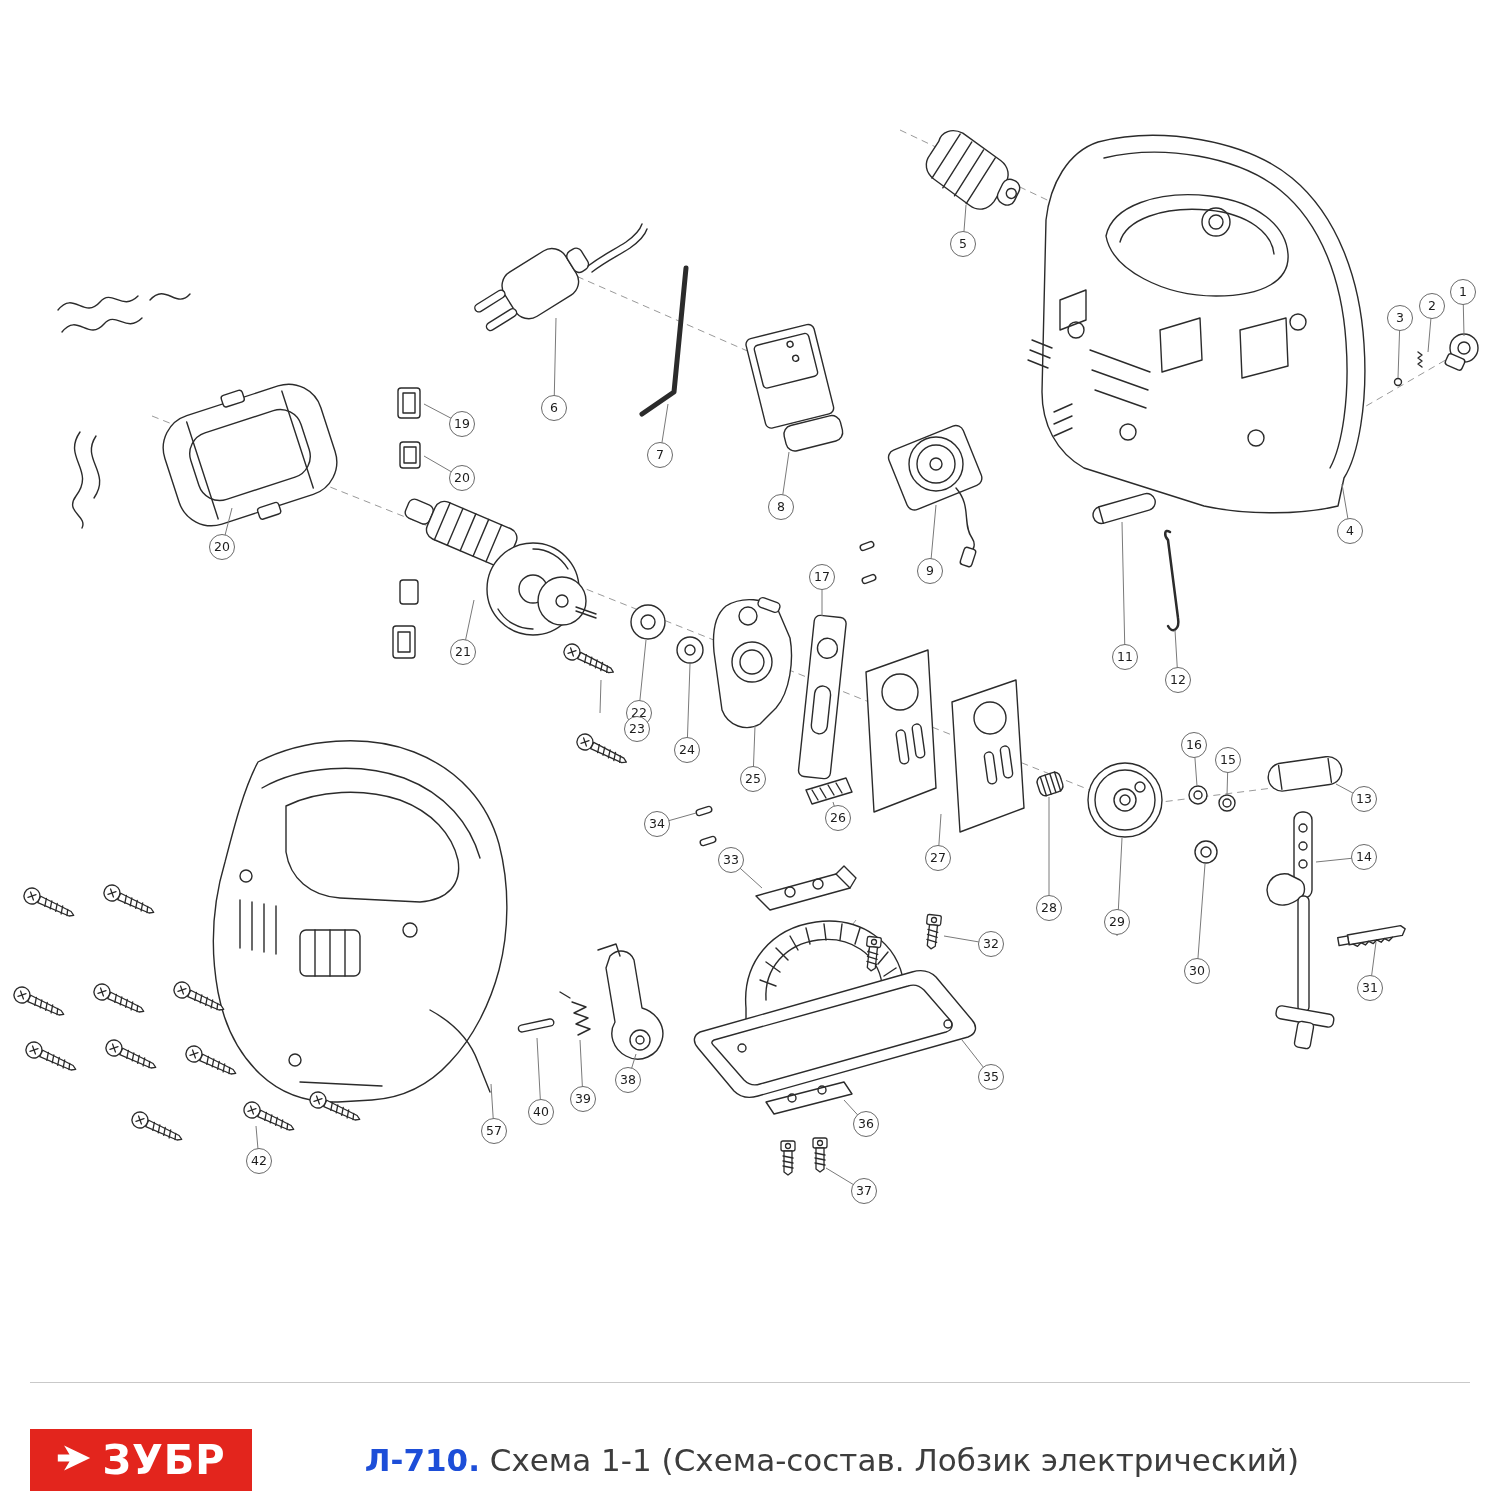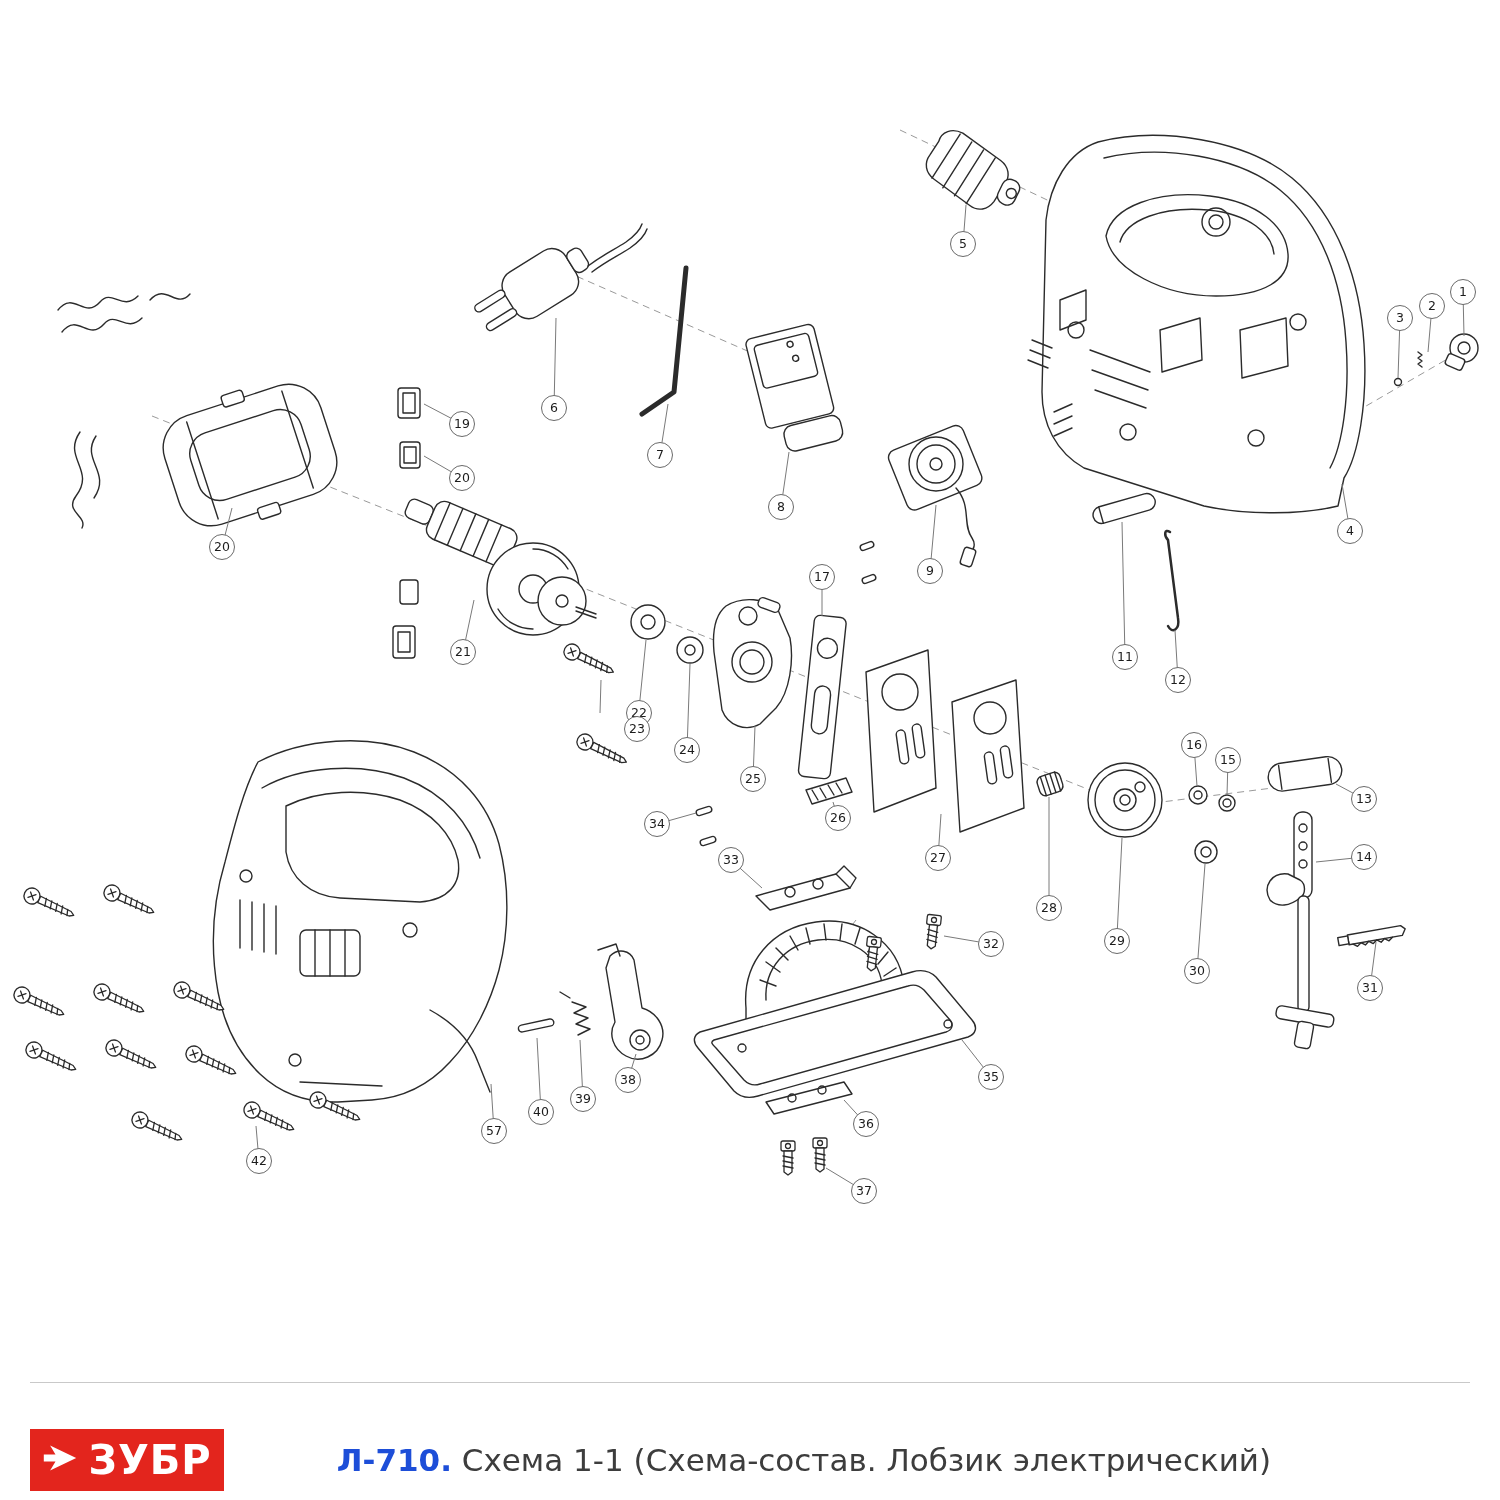--- a/index.html
+++ b/index.html
@@ -9,21 +9,21 @@
   .stage{position:absolute;top:0;left:0;width:1500px;height:1382px}
   .stage svg{display:block}
   .callout{
     position:absolute;width:26px;height:26px;border:1px solid #6a6a6a;border-radius:50%;
     background:#fff;display:flex;align-items:center;justify-content:center;
     font-size:12.5px;color:#1c1c1c;line-height:1;
   }
   .footer{position:absolute;left:0;right:0;bottom:0;height:118px;background:#fff}
   .footer-rule{position:absolute;top:0;left:30px;right:30px;border-top:1px solid #c9c9c9}
   .footer-row{display:flex;align-items:center;gap:34px;padding:24px 30px 0 30px}
-  .brand{width:194px;height:62px;display:flex;align-items:center;justify-content:center;gap:10px;flex:0 0 auto}
+  .brand{width:222px;height:62px;display:flex;align-items:center;justify-content:center;gap:10px;flex:0 0 auto}
   .brand-text{color:#fff;font-weight:bold;font-size:40px;letter-spacing:1px}
   .title{font-size:31px;color:#3d3d3d;white-space:pre}
   .title-bold{font-weight:bold;color:#1d4ed8}
 </style>
 </head>
 <body>
 
 <div class="page">
   <div class="stage">
     <svg width="1500" height="1382" viewBox="0 0 1500 1382">
@@ -439,21 +439,21 @@
       <div class="callout" style="left: 449px; top: 465px;">20</div>
       <div class="callout" style="left: 209px; top: 534px;">20</div>
       <div class="callout" style="left: 450px; top: 639px;">21</div>
       <div class="callout" style="left: 587px; top: 700px; margin-left: 39px;">22</div>
       <div class="callout" style="left: 624px; top: 716px;">23</div>
       <div class="callout" style="left: 674px; top: 737px;">24</div>
       <div class="callout" style="left: 740px; top: 766px;">25</div>
       <div class="callout" style="left: 825px; top: 805px;">26</div>
       <div class="callout" style="left: 925px; top: 845px;">27</div>
       <div class="callout" style="left: 1036px; top: 895px;">28</div>
-      <div class="callout" style="left: 1104px; top: 928px;">29</div>
+      <div class="callout" style="left: 1104px; top: 909px;">29</div>
       <div class="callout" style="left: 1184px; top: 958px;">30</div>
       <div class="callout" style="left: 1357px; top: 975px;">31</div>
       <div class="callout" style="left: 978px; top: 931px;">32</div>
       <div class="callout" style="left: 718px; top: 847px;">33</div>
       <div class="callout" style="left: 644px; top: 811px;">34</div>
       <div class="callout" style="left: 978px; top: 1064px;">35</div>
       <div class="callout" style="left: 853px; top: 1111px;">36</div>
       <div class="callout" style="left: 851px; top: 1178px;">37</div>
       <div class="callout" style="left: 615px; top: 1067px;">38</div>
       <div class="callout" style="left: 570px; top: 1086px;">39</div>

